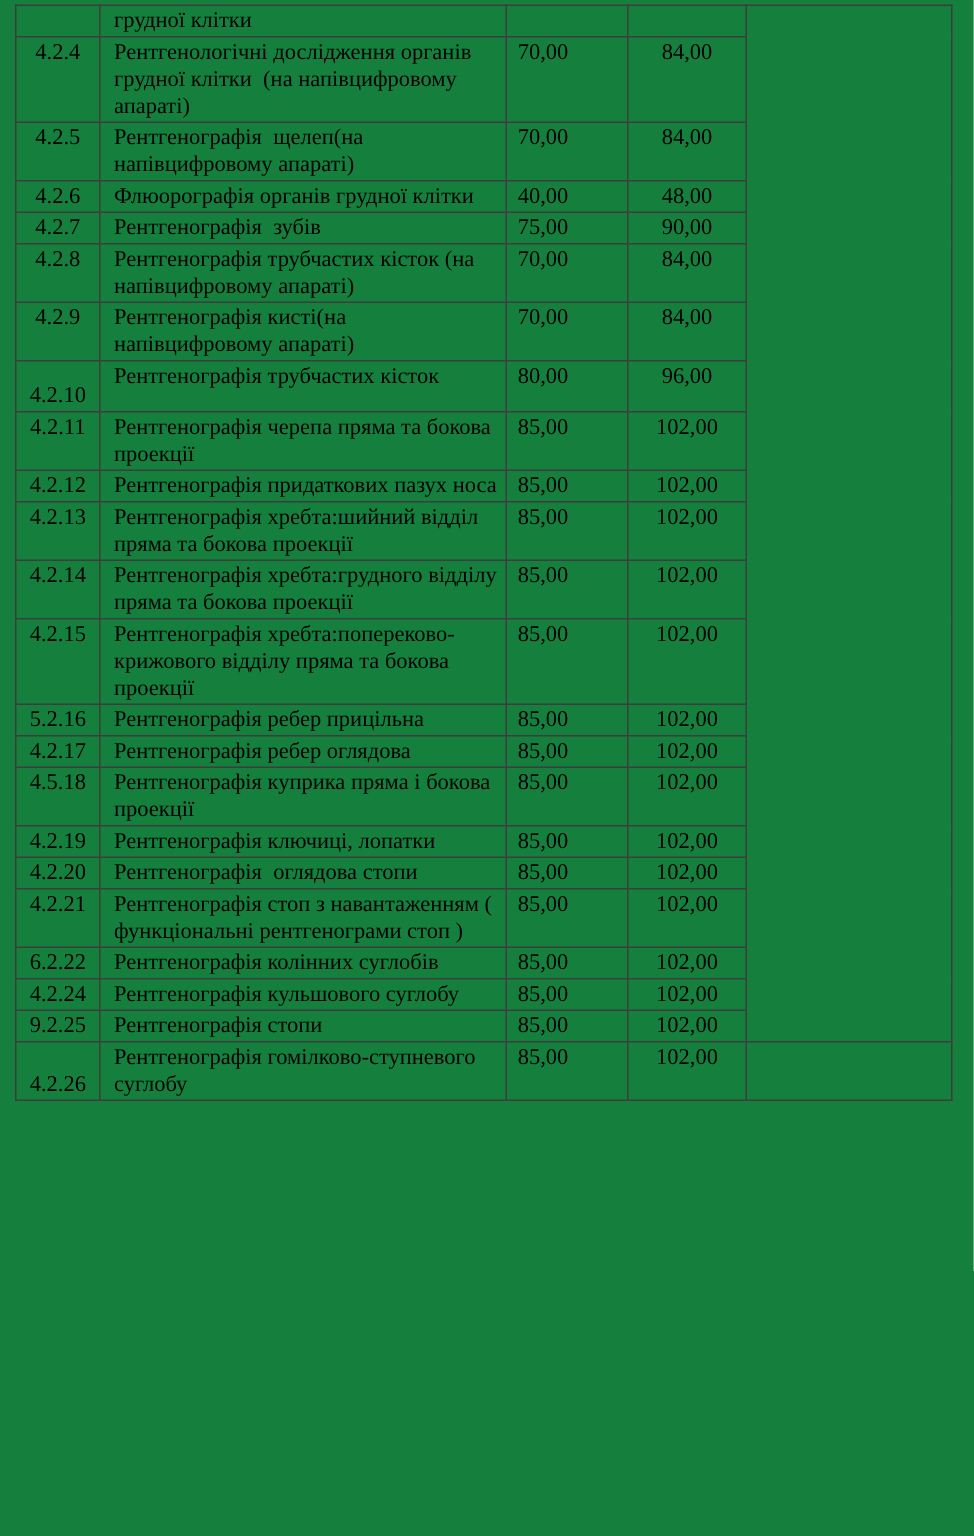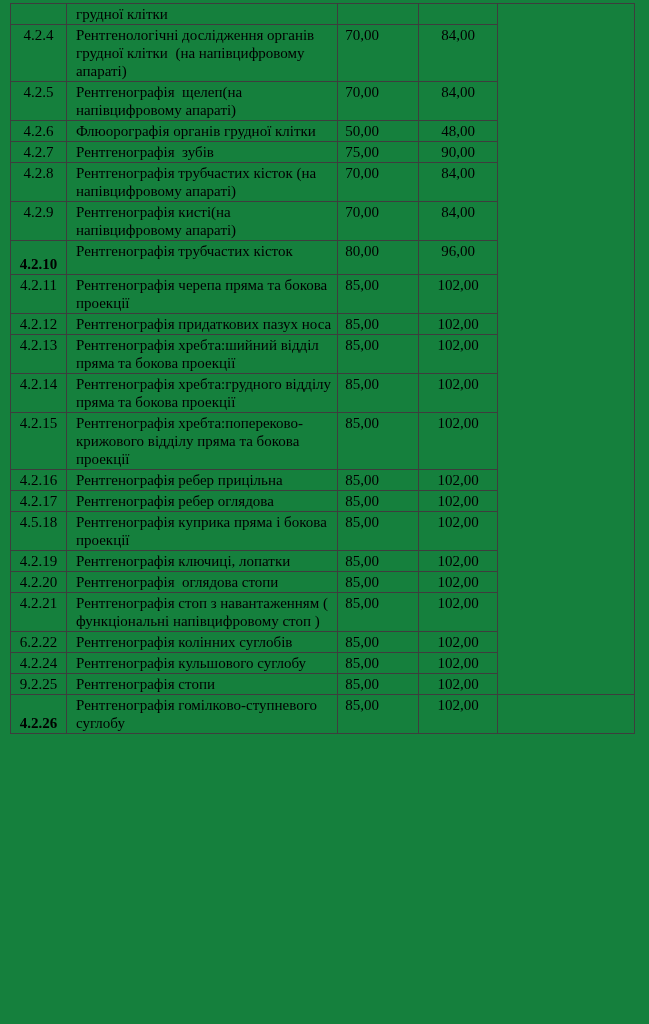--- a/index.html
+++ b/index.html
@@ -43,21 +43,20 @@
     padding: 1px 2px;
     overflow: hidden;
   }
   .c-num {
     text-align: center;
     padding-left: 0;
     padding-right: 0;
   }
   .c-num.v-bottom {
     vertical-align: bottom;
-    font-weight: bold;
   }
   .c-desc {
     text-align: left;
     padding: 1px 2px 1px 9px;
     white-space: pre-wrap;
   }
   .c-p {
     text-align: center;
   }
   
@@ -101,21 +100,21 @@
   </tr>
         <tr class="row-i2">
     <td class="c-num">4.2.5</td>
     <td class="c-desc">Рентгенографія  щелеп(на напівцифровому апараті)</td>
     <td class="c-p c-p1">70,00</td>
     <td class="c-p c-p2">84,00</td>
   </tr>
         <tr class="row-i3">
     <td class="c-num">4.2.6</td>
     <td class="c-desc">Флюорографія органів грудної клітки</td>
-    <td class="c-p c-p1">50,00</td>
+    <td class="c-p c-p1">40,00</td>
     <td class="c-p c-p2">48,00</td>
   </tr>
         <tr class="row-i4">
     <td class="c-num">4.2.7</td>
     <td class="c-desc">Рентгенографія  зубів</td>
     <td class="c-p c-p1">75,00</td>
     <td class="c-p c-p2">90,00</td>
   </tr>
         <tr class="row-i5">
     <td class="c-num">4.2.8</td>
@@ -159,21 +158,21 @@
     <td class="c-p c-p1">85,00</td>
     <td class="c-p c-p2">102,00</td>
   </tr>
         <tr class="row-i12">
     <td class="c-num">4.2.15</td>
     <td class="c-desc">Рентгенографія хребта:попереково-крижового відділу пряма та бокова проекції</td>
     <td class="c-p c-p1">85,00</td>
     <td class="c-p c-p2">102,00</td>
   </tr>
         <tr class="row-i13">
-    <td class="c-num">4.2.16</td>
+    <td class="c-num">5.2.16</td>
     <td class="c-desc">Рентгенографія ребер прицільна</td>
     <td class="c-p c-p1">85,00</td>
     <td class="c-p c-p2">102,00</td>
   </tr>
         <tr class="row-i14">
     <td class="c-num">4.2.17</td>
     <td class="c-desc">Рентгенографія ребер оглядова</td>
     <td class="c-p c-p1">85,00</td>
     <td class="c-p c-p2">102,00</td>
   </tr>
@@ -190,21 +189,21 @@
     <td class="c-p c-p2">102,00</td>
   </tr>
         <tr class="row-i17">
     <td class="c-num">4.2.20</td>
     <td class="c-desc">Рентгенографія  оглядова стопи</td>
     <td class="c-p c-p1">85,00</td>
     <td class="c-p c-p2">102,00</td>
   </tr>
         <tr class="row-i18">
     <td class="c-num">4.2.21</td>
-    <td class="c-desc">Рентгенографія стоп з навантаженням ( функціональні напівцифровому стоп )</td>
+    <td class="c-desc">Рентгенографія стоп з навантаженням ( функціональні рентгенограми стоп )</td>
     <td class="c-p c-p1">85,00</td>
     <td class="c-p c-p2">102,00</td>
   </tr>
         <tr class="row-i19">
     <td class="c-num">6.2.22</td>
     <td class="c-desc">Рентгенографія колінних суглобів</td>
     <td class="c-p c-p1">85,00</td>
     <td class="c-p c-p2">102,00</td>
   </tr>
         <tr class="row-i20">

